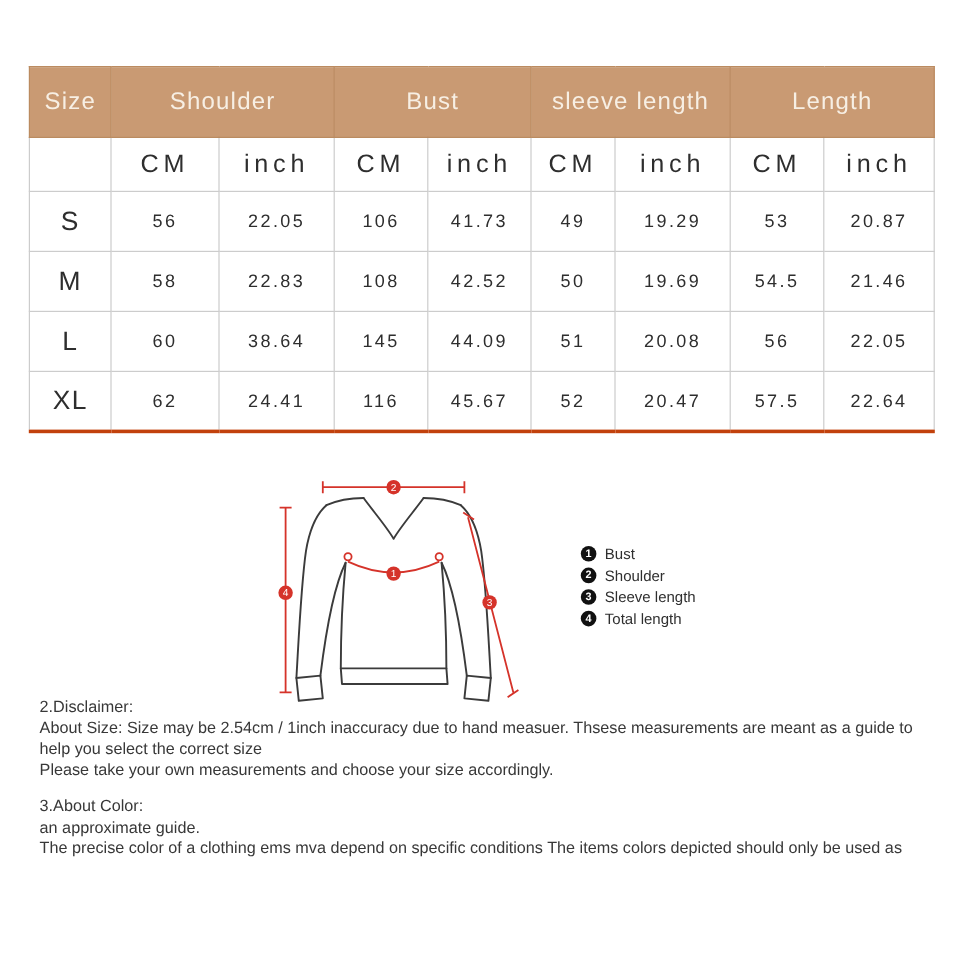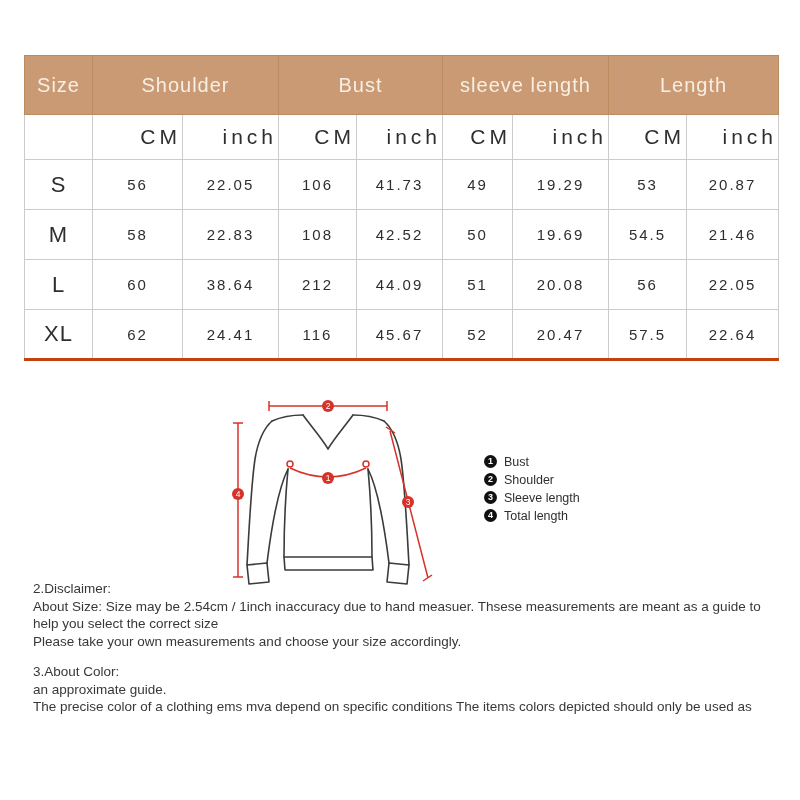--- a/index.html
+++ b/index.html
@@ -16,21 +16,21 @@
     border:1px solid #cccccc;text-align:center;vertical-align:middle;
     font-size:15px;color:#2e2e2e;letter-spacing:2px;background:#ffffff;
   }
   .size-table td.hdr{
     background:#c99a73;color:#f7efe4;border:1px solid #bb8b60;
     font-size:20px;letter-spacing:1px;
   }
   .size-table tr.r-hdr{height:59px;}
   .size-table tr.r-units{height:45px;}
   .size-table tr.r-data{height:50px;}
-  .size-table td.units{letter-spacing:4px;font-size:21px;text-align:right;}
+  .size-table td.units{letter-spacing:4px;font-size:21px;}
   .size-table td.size-cell{letter-spacing:1px;font-size:22px;}
   .size-table tr.r-data:last-child td{border-bottom:3px solid #c2410c;}
   
   .diagram{position:absolute;left:211px;top:381px;width:240px;height:224px;}
   
   .legend{position:absolute;left:484px;top:453px;}
   .legend-row{display:flex;align-items:center;height:17px;margin-bottom:1px;}
   .legend-dot{
     width:13px;height:13px;border-radius:50%;background:#111111;color:#ffffff;
     font-size:9px;line-height:13px;text-align:center;margin-right:7px;
@@ -96,21 +96,21 @@
     <td>42.52</td>
     <td>50</td>
     <td>19.69</td>
     <td>54.5</td>
     <td>21.46</td>
   </tr>
   <tr class="r-data">
     <td class="size-cell">L</td>
     <td>60</td>
     <td>38.64</td>
-    <td>212</td>
+    <td>145</td>
     <td>44.09</td>
     <td>51</td>
     <td>20.08</td>
     <td>56</td>
     <td>22.05</td>
   </tr>
   <tr class="r-data">
     <td class="size-cell">XL</td>
     <td>62</td>
     <td>24.41</td>

